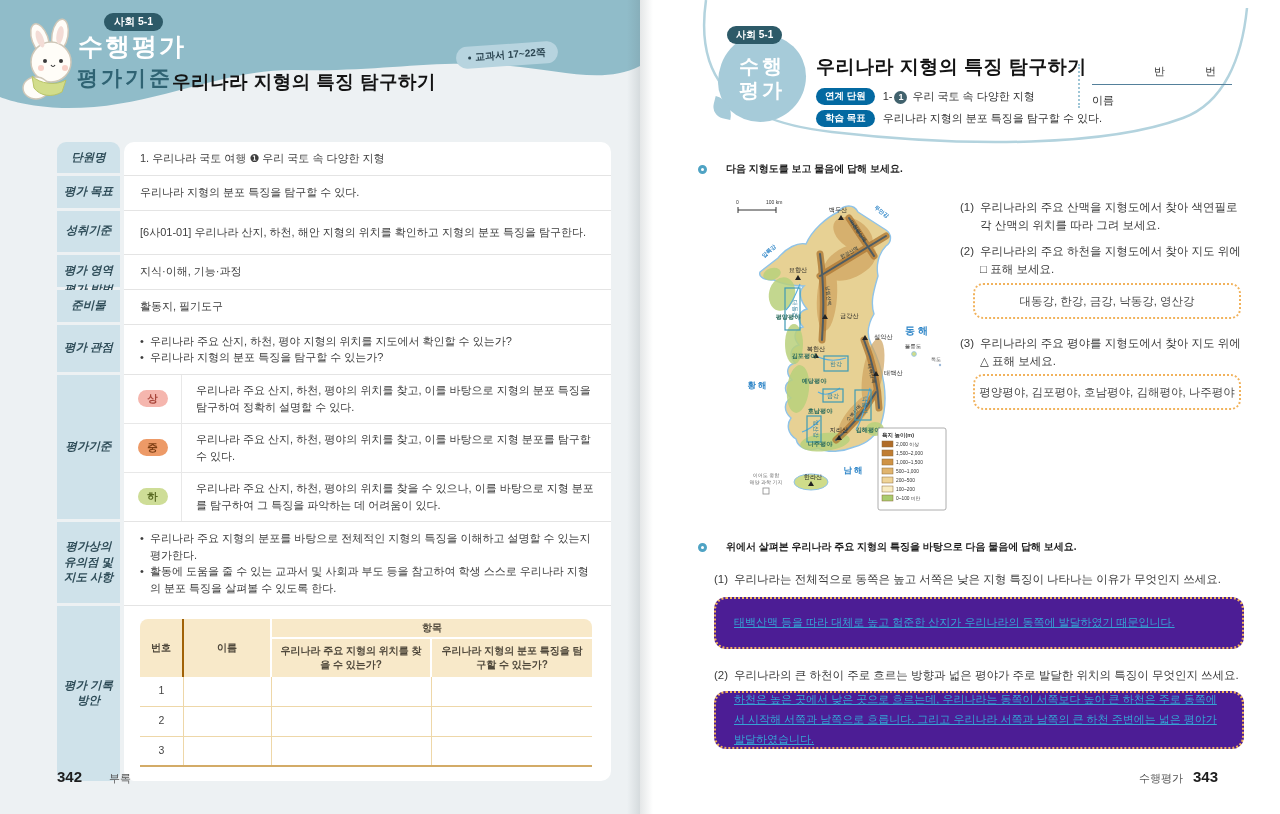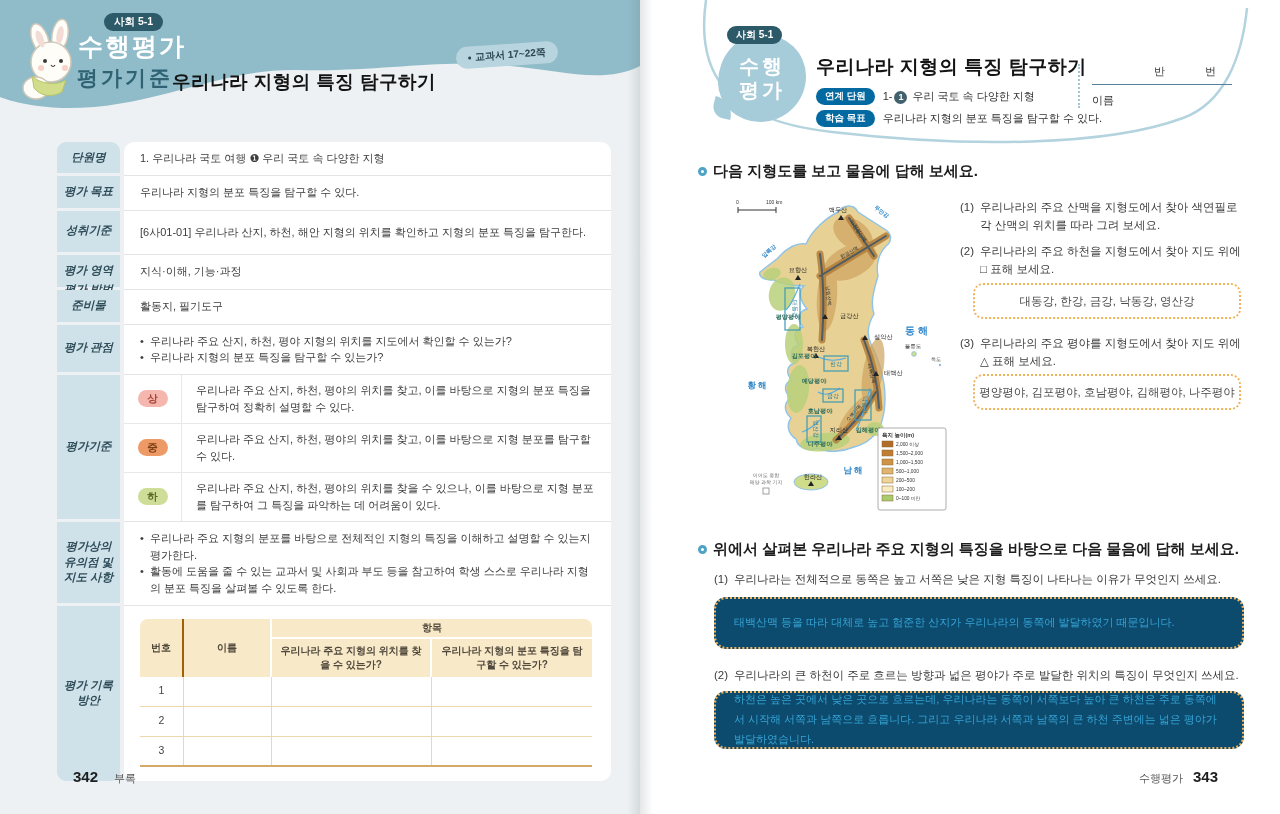--- a/index.html
+++ b/index.html
@@ -59,21 +59,21 @@
   .rh-no   { grid-area:1/1/3/2; border-right:2px solid #a16207; }
   .rh-name { grid-area:1/2/3/3; border-right:2px solid #fff; }
   .rh-group{ grid-area:1/3/2/5; border-bottom:2px solid #fff; }
   .rh-q1   { grid-area:2/3/3/4; border-right:2px solid #fff; }
   .rh-q2   { grid-area:2/4/3/5; }
   .rrow { display:grid; grid-template-columns:44px 88px 1fr 1fr; height:30px; border-bottom:1px solid #eed7a8; font-size:10.5px; color:#444; }
   .rrow > div { border-right:1px solid #eed7a8; display:flex; align-items:center; justify-content:center; }
   .rrow > div:last-child { border-right:none; }
   .rec-body .rrow:last-child { border-bottom:2px solid #d3ab67; }
 
-  .lfooter { position:absolute; left:73px; top:768px; display:flex; align-items:baseline; gap:16px; z-index:2;text-align:center; }
+  .lfooter { position:absolute; left:57px; top:768px; display:flex; align-items:baseline; gap:27px; z-index:2;text-align:center; }
   .pgnum { font-size:15px; font-weight:bold; color:#1d1d1d; }
   .pgsec { font-size:11px; color:#555; }
 
   
   .deco-curve { position:absolute; left:0; top:0; width:640px; height:160px; z-index:0; }
   .blob { position:absolute; left:78px; top:34px; width:88px; height:88px; background:#a6cbd9; z-index:1;
     border-radius:50% 50% 52% 48% / 55% 48% 52% 45%; }
   .blob::after { content:""; position:absolute; left:-5px; bottom:4px; width:20px; height:20px; background:#a6cbd9;
     border-radius:0 100% 0 60%; transform:rotate(14deg); }
   .blob .bt { position:absolute; left:0; right:0; top:0; bottom:0; display:flex; flex-direction:column; align-items:center;
@@ -83,31 +83,31 @@
   .rtitle { position:absolute; left:176px; top:54px; font-size:19px; font-weight:bold; color:#141414; z-index:2; letter-spacing:0.5px; }
   .meta-line { position:absolute; left:176px; z-index:2; display:flex; align-items:center; gap:8px; font-size:11px; color:#333; }
   .meta1 { top:88px; } .meta2 { top:110px; }
   .meta-pill { background:#0369a1; color:#fff; font-size:9.5px; font-weight:bold; padding:2px 9px; border-radius:9px; flex:none; }
   .circ-num { display:inline-flex; width:13px; height:13px; border-radius:50%; background:#41626d; color:#fff;
     font-size:9px; font-weight:bold; align-items:center; justify-content:center; margin:0 2px; }
   .namebox { position:absolute; left:438px; top:64px; width:154px; border-left:2px dotted #9fc6d6; padding-left:12px; z-index:2; }
   .nb-row1 { display:flex; justify-content:flex-end; gap:40px; padding:0 16px 5px 0; border-bottom:1.5px solid #54809b; font-size:11px; color:#333; }
   .nb-row2 { padding-top:8px; font-size:11px; color:#333; }
 
-  .sec-head { position:absolute; display:flex; align-items:center; gap:6px; font-weight:bold; font-size:15px; color:#1d1d1d; z-index:2; }
+  .sec-head { position:absolute; display:flex; align-items:center; gap:19px; font-weight:bold; font-size:10px; color:#1d1d1d; z-index:2; }
   .ring { width:9px; height:9px; border:3.5px solid #4fa3c4; border-radius:50%; flex:none; }
 
   .mapbox { position:absolute; left:88px; top:192px; z-index:1; }
 
   .qitem { position:absolute; display:flex; gap:6px; font-size:11.5px; color:#3a3a3a; line-height:1.6; z-index:2; }
   .qnum { flex:none; }
   .ansbox { position:absolute; border:2px dotted #f1b25c; border-radius:10px; background:#fff; display:flex;
     align-items:center; justify-content:center; font-size:11.5px; color:#4a4a4a; z-index:2; }
-  .ansblue { position:absolute; border:2px dotted #f1b25c; border-radius:12px; background:#0c4a6e; padding:10px 18px;
-    font-size:11px; color:#35a3d4; line-height:1.8; display:flex; align-items:center; z-index:2; }
+  .ansblue { position:absolute; border:2px dotted #f1b25c; border-radius:12px; background:#4c1d95; padding:10px 18px;
+    font-size:11px; color:#35a3d4; line-height:1.8; display:flex; align-items:center; z-index:2;text-decoration:underline; }
 
   .rfooter { position:absolute; right:62px; top:768px; display:flex; align-items:baseline; gap:10px; z-index:2; }
 </style>
 </head>
 <body>
 
 <div class="page" id="leftPage">
 
   <svg class="waveband" viewBox="0 0 640 120" preserveAspectRatio="none">
     <path d="M0,0 H640 V66 C600,86 556,68 498,65 C428,60 378,72 298,70 C218,68 152,110 62,108 C36,107 12,102 0,97 Z" fill="#90bcc9"></path>

